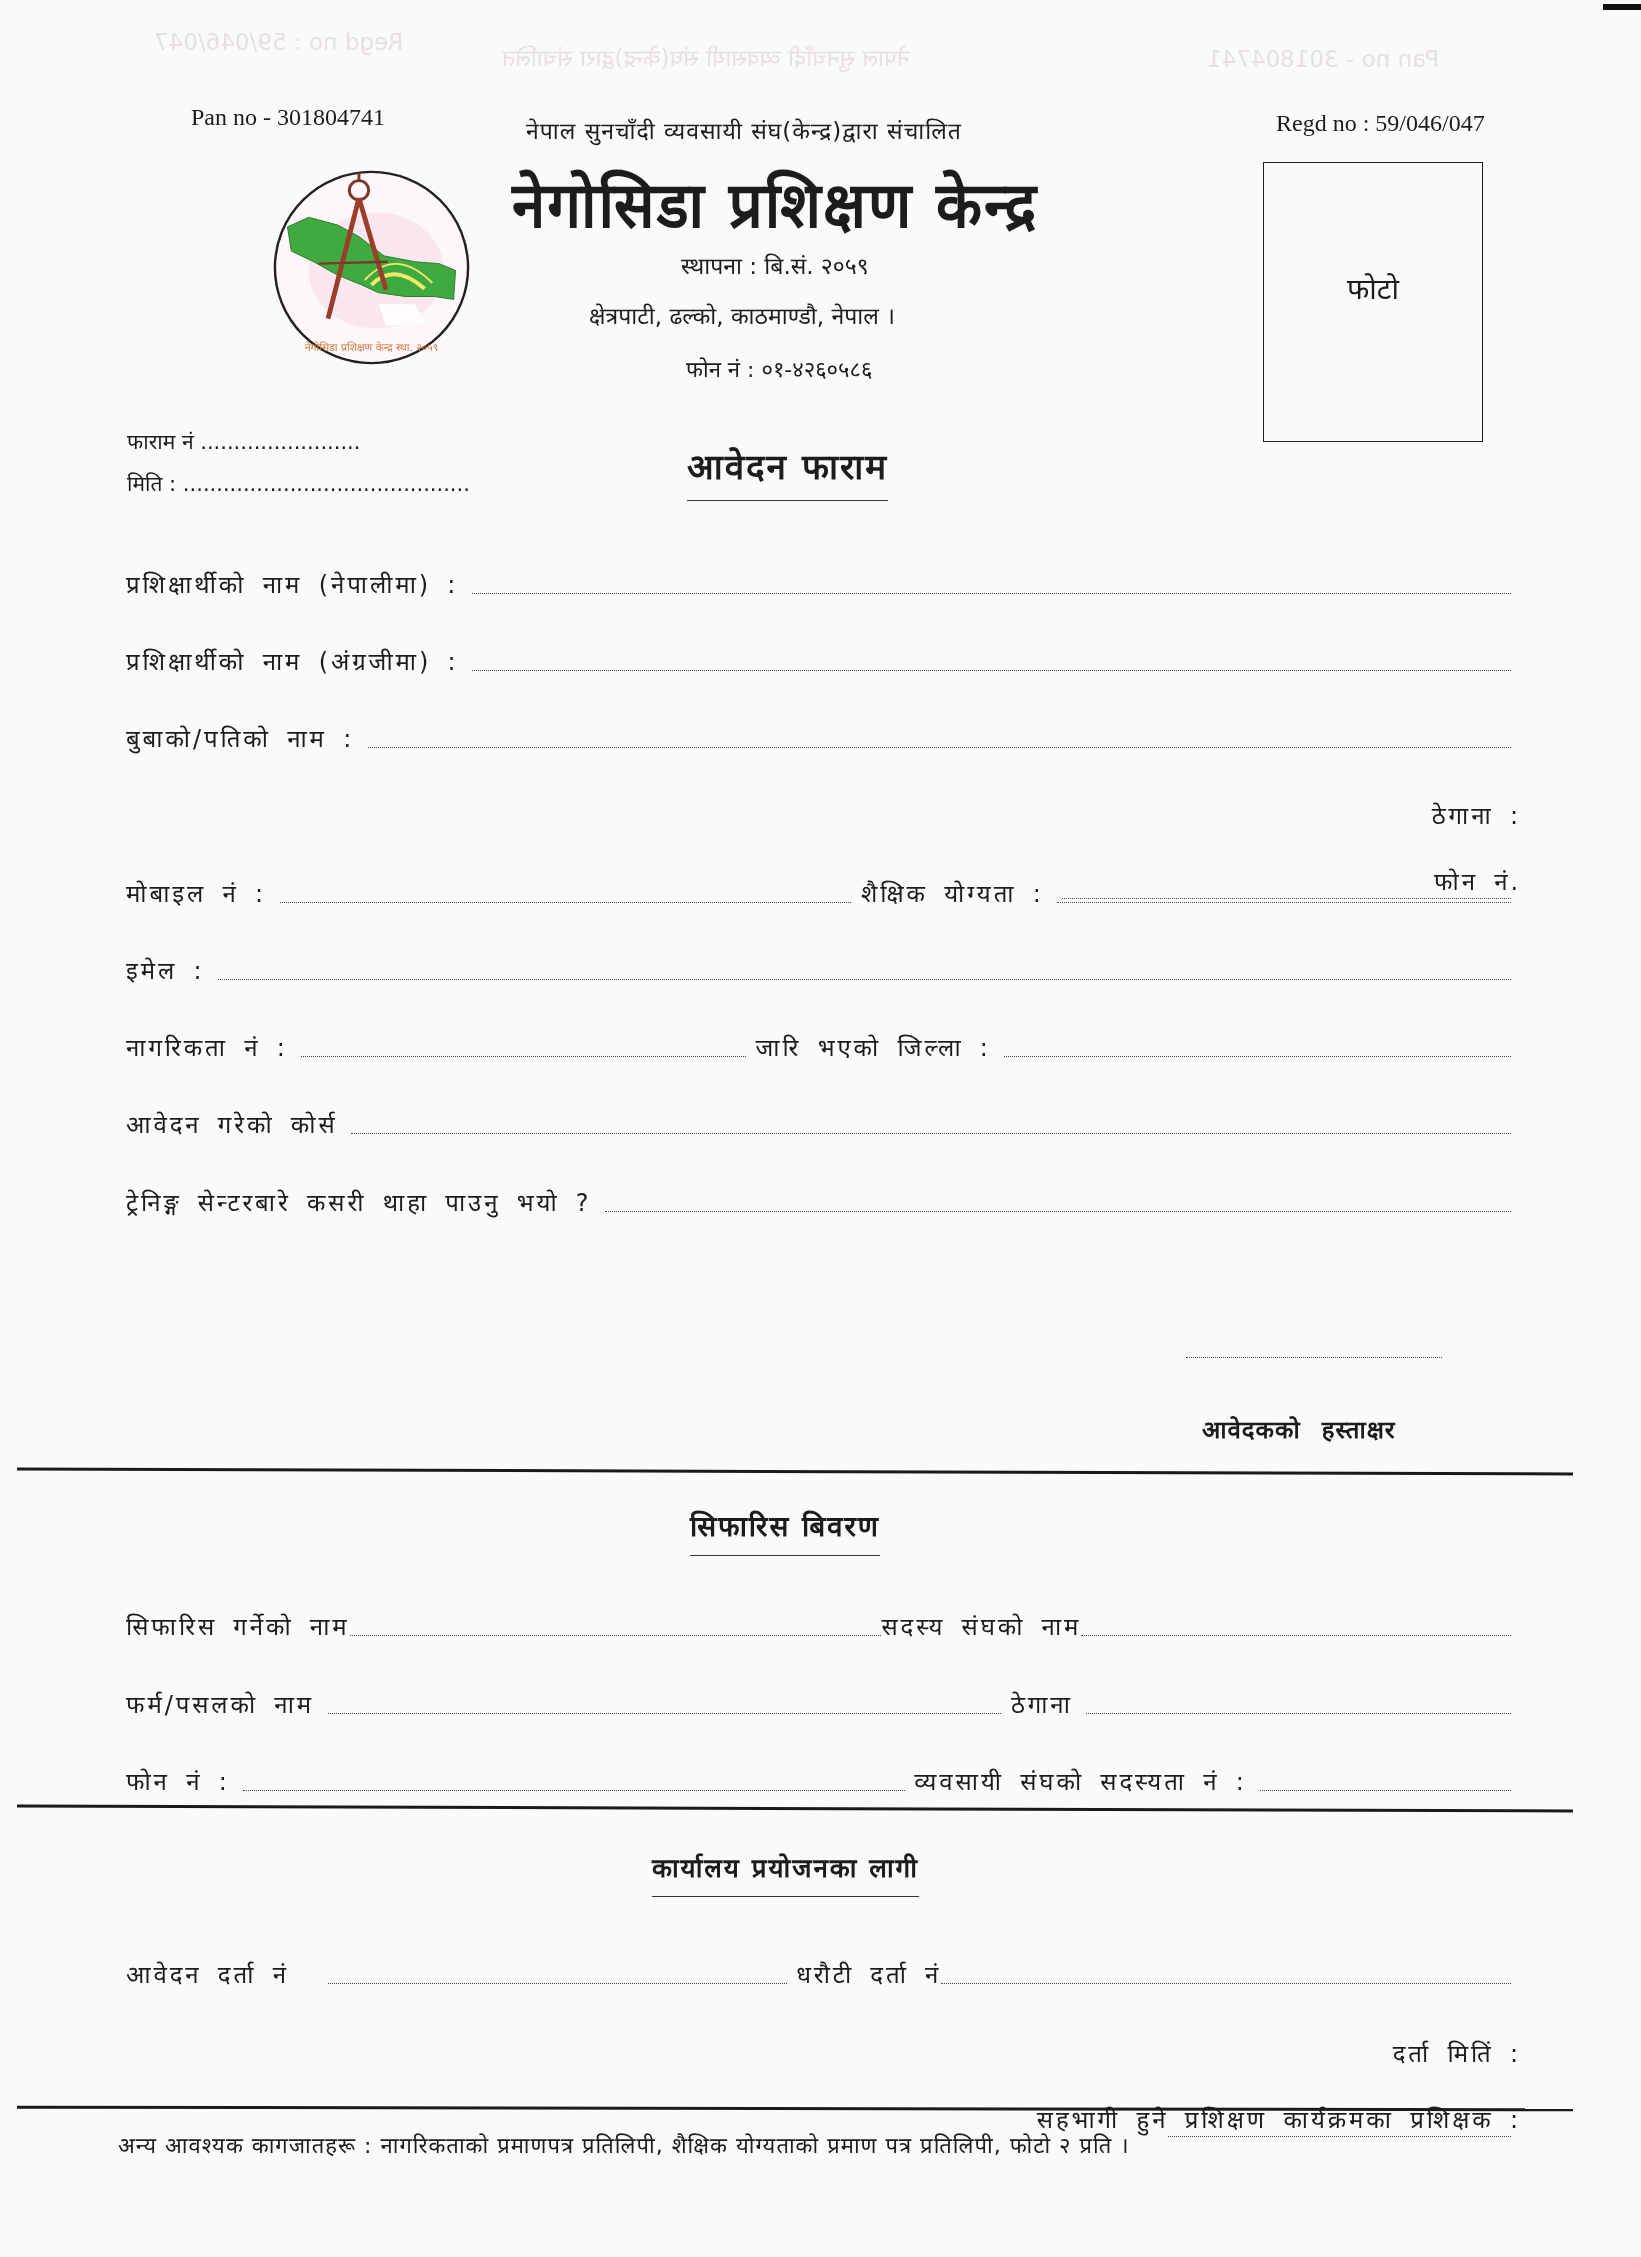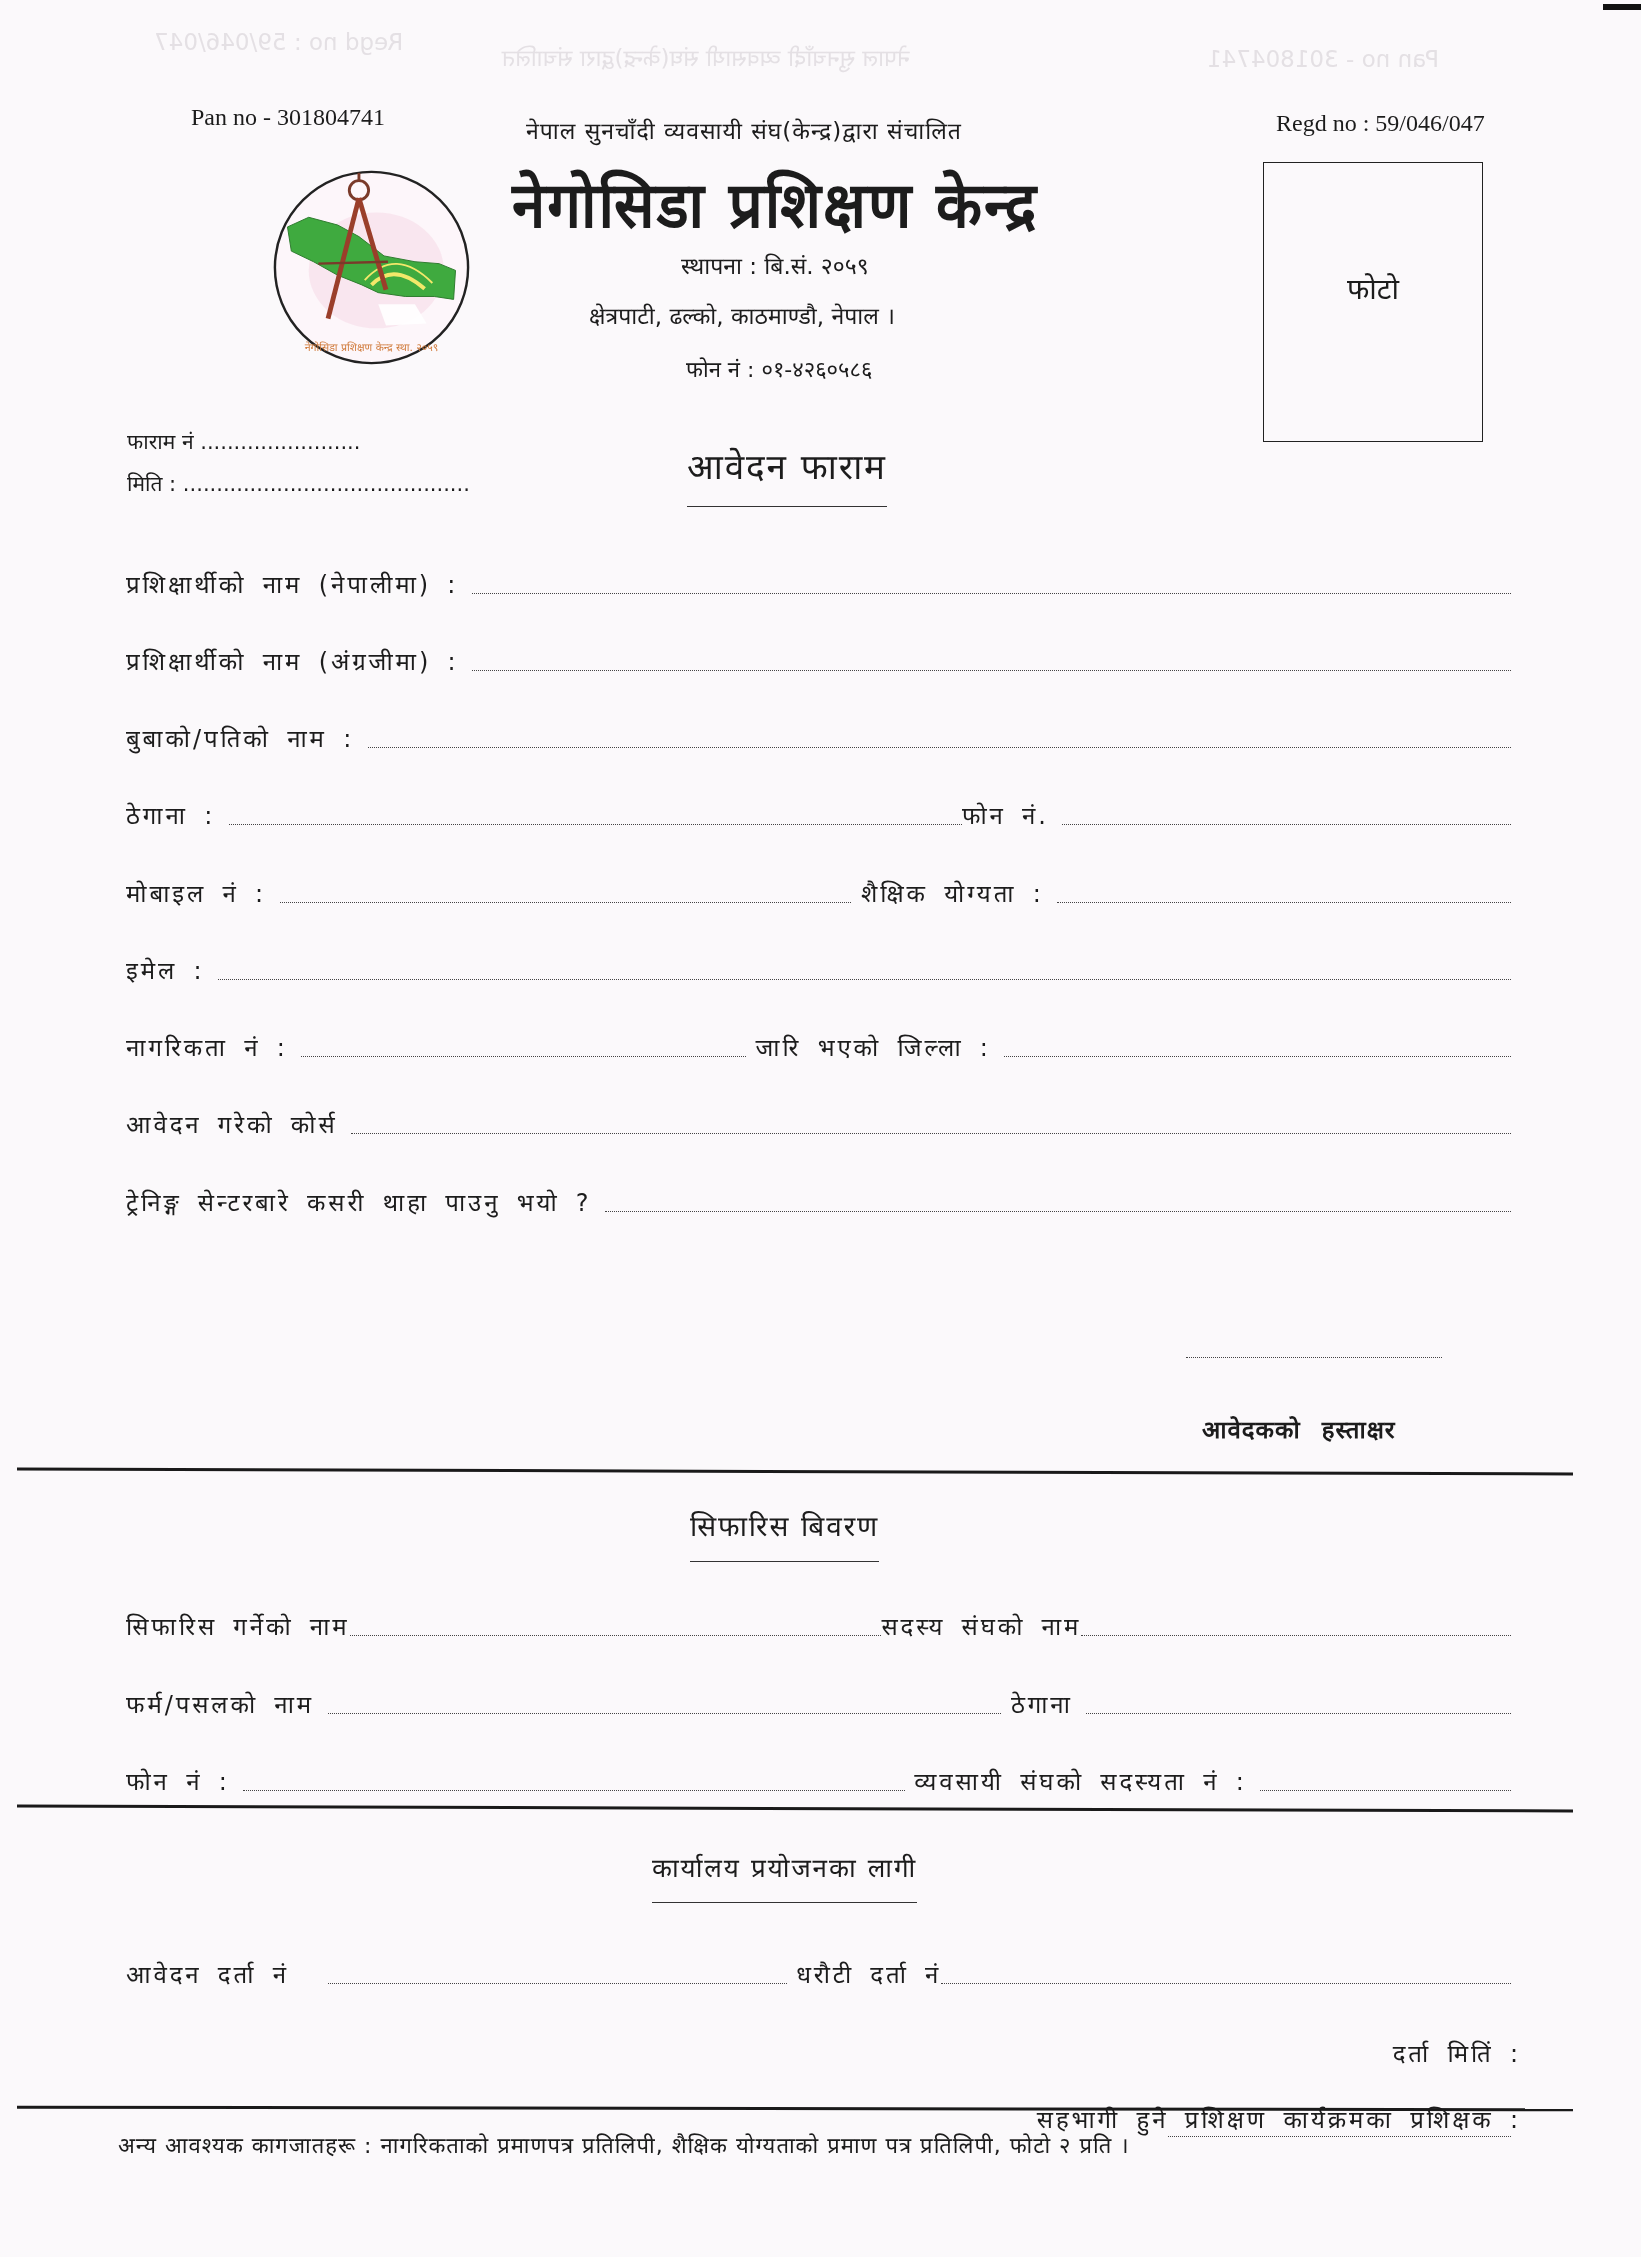--- a/index.html
+++ b/index.html
@@ -24,22 +24,22 @@
     .logo { left: 270px; top: 169px; width: 203px; height: 198px; }
     .photo-box {
       left: 1263px; top: 162px; width: 218px; height: 278px;
       border: 1.9px solid #222;
       display: flex; align-items: center; justify-content: center;
     }
     .photo-box span { font-size: 29px; margin-top: -29px; }
     .form-no { left: 127px; top: 427px; font-size: 21px; }
     .form-date { left: 127px; top: 469px; font-size: 21px; }
     .heading {
-      font-size: 35px; font-weight: normal;
-      border-bottom: 1.9px solid #333; padding-bottom: 17px; letter-spacing: 1.9px;
+      font-size: 35px; font-weight: bold;
+      border-bottom: 1.9px solid #333; padding-bottom: 11px; letter-spacing: 1.9px;
     }
     .h-main { left: 687px; top: 442px; }
     .h-rec { left: 690px; top: 1506px; font-size: 28px; }
     .h-office { left: 652px; top: 1849px; font-size: 26px; }
     .row {
       position: absolute; left: 126px; width: 1395px;
       display: flex; align-items: flex-end;
       font-size: 24px; white-space: nowrap;
     }
     .row .lbl { letter-spacing: 2.9px; word-spacing: 5.8px; margin-top: 26px; }
@@ -109,21 +109,21 @@
   <span class="dots"></span>
 </div>
 <div class="row" style="top:618px;">
   <span class="lbl">प्रशिक्षार्थीको नाम (अंग्रजीमा) :</span>
   <span class="dots"></span>
 </div>
 <div class="row" style="top:695px;">
   <span class="lbl">बुबाको/पतिको नाम :</span>
   <span class="dots"></span>
 </div>
-<div class="row" style="top:772px;">
+<div class="row" style="top:772px;flex-direction:column;">
   <span class="lbl">ठेगाना :</span>
   <span class="dots" style="margin-right:0;"></span>
   <span class="lbl">फोन नं.</span>
   <span class="dots fixed" style="width:449px;"></span>
 </div>
 <div class="row" style="top:850px;">
   <span class="lbl">मोबाइल नं :</span>
   <span class="dots"></span>
   <span class="lbl">शैक्षिक योग्यता :</span>
   <span class="dots fixed" style="width:454px;"></span>

